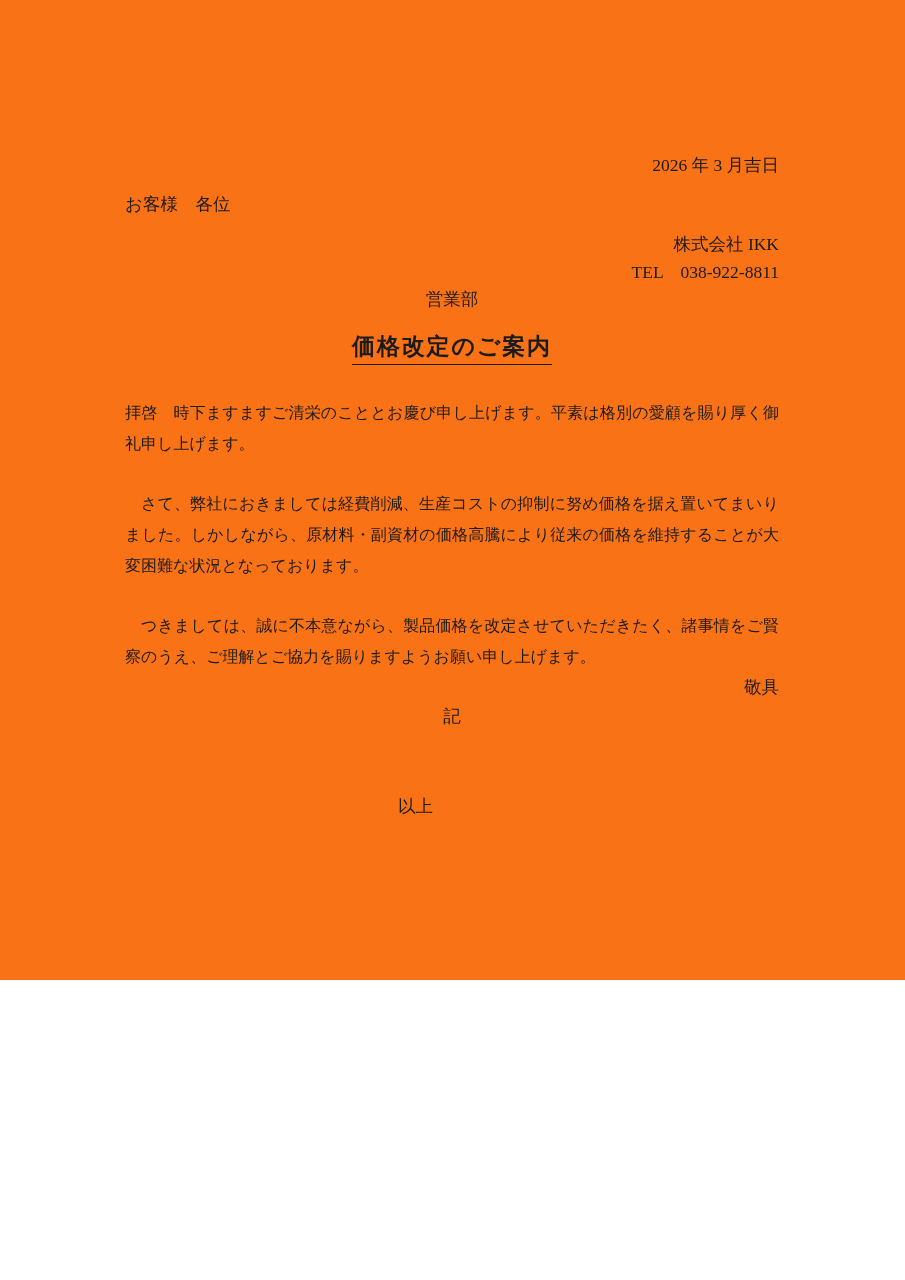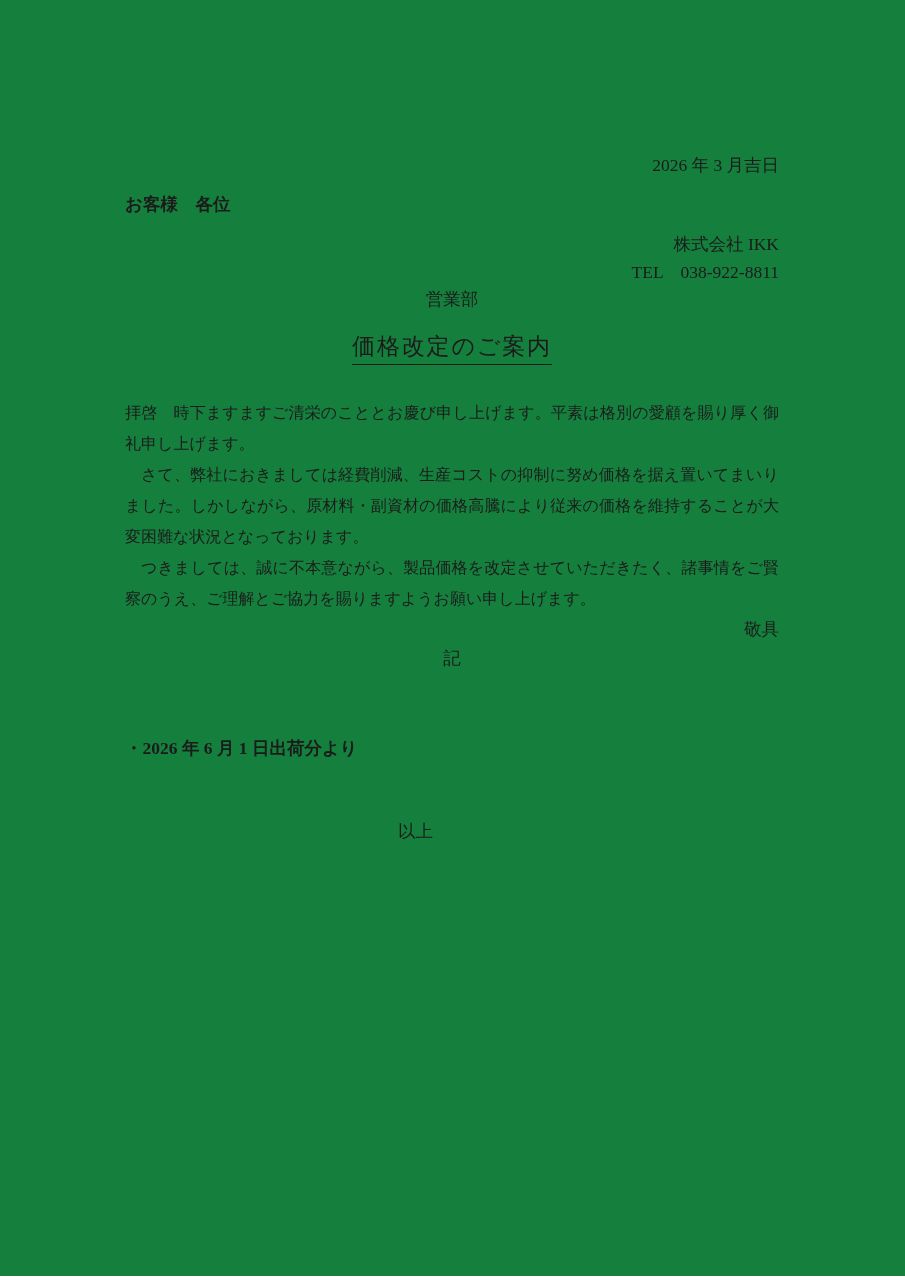--- a/index.html
+++ b/index.html
@@ -9,77 +9,77 @@
     background: #ffffff;
   }
   body {
     font-family: "Liberation Serif", "DejaVu Serif", serif;
     color: #1b1b1b;
     -webkit-font-smoothing: antialiased;
   }
   #page {
     position: relative;
     width: 905px;
-    height: 1276px;
+    height: 980px;
     margin: 0 auto;
-    background: #15803d;
+    background: #f97316;
     overflow: hidden;
     box-sizing: border-box;
   }
   
   #content {
     position: absolute;
     left: 125px;
     top: 0;
     width: 654px;
   }
 
   .line {
     font-size: 17.5px;
     line-height: 27.5px;
     white-space: pre;
   }
   .right  { text-align: right; }
   .center { text-align: center; }
-  .left   { text-align: left; font-weight: bold; }
+  .left   { text-align: left; }
 
   
   .date-line      { margin-top: 152px; }
   .recipient-line { margin-top: 11px; }
   .company-line   { margin-top: 13px; }
   .addr-line      { margin-top: 0; }
   .tel-line       { margin-top: 0; }
   .dept-line      { margin-top: 0; text-align: center; }
 
   
   .doc-title {
     margin-top: 18px;
     text-align: center;
     font-size: 23px;
     line-height: 30px;
-    font-weight: normal;
+    font-weight: bold;
     letter-spacing: 0.08em;
   }
   .doc-title .ttl-inner {
     display: inline-block;
     border-bottom: 1.6px solid #1b1b1b;
     padding-bottom: 2px;
   }
 
   
   .body-block { margin-top: 32px; }
   .para {
     font-size: 16px;
     line-height: 31px;
     text-align: justify;
     text-justify: inter-character;
     text-align-last: left;
     margin: 0;
   }
-  .para.indent { text-indent: 1em; }
+  .para.indent { text-indent: 1em; margin-top: 29px; }
 
   
   .keigu-line { margin-top: 2px; }
   .ki-line    { margin-top: 2px; }
 
   .item-block-1 { margin-top: 58px; }
   .item-block-2 { margin-top: 62px; }
   .item-head    { margin-bottom: 0; }
   .item-bullet  { margin-top: 1px; }
 
@@ -115,19 +115,18 @@
       <p class="para indent">さて、弊社におきましては経費削減、生産コストの抑制に努め価格を据え置いてまいりました。しかしながら、原材料・副資材の価格高騰により従来の価格を維持することが大変困難な状況となっております。</p>
       <p class="para indent">つきましては、誠に不本意ながら、製品価格を改定させていただきたく、諸事情をご賢察のうえ、ご理解とご協力を賜りますようお願い申し上げます。</p>
     </div>
 
     <div class="line right keigu-line">敬具</div>
 
     <div class="line center ki-line">記</div>
 
 
     <div class="item-block-2">
-      <div class="line left item-bullet">・2026 年 6 月 1 日出荷分より</div>
     </div>
 
     <div class="line ijo-line">以上</div>
 
   </div>
 </div>
 
 </body></html>

